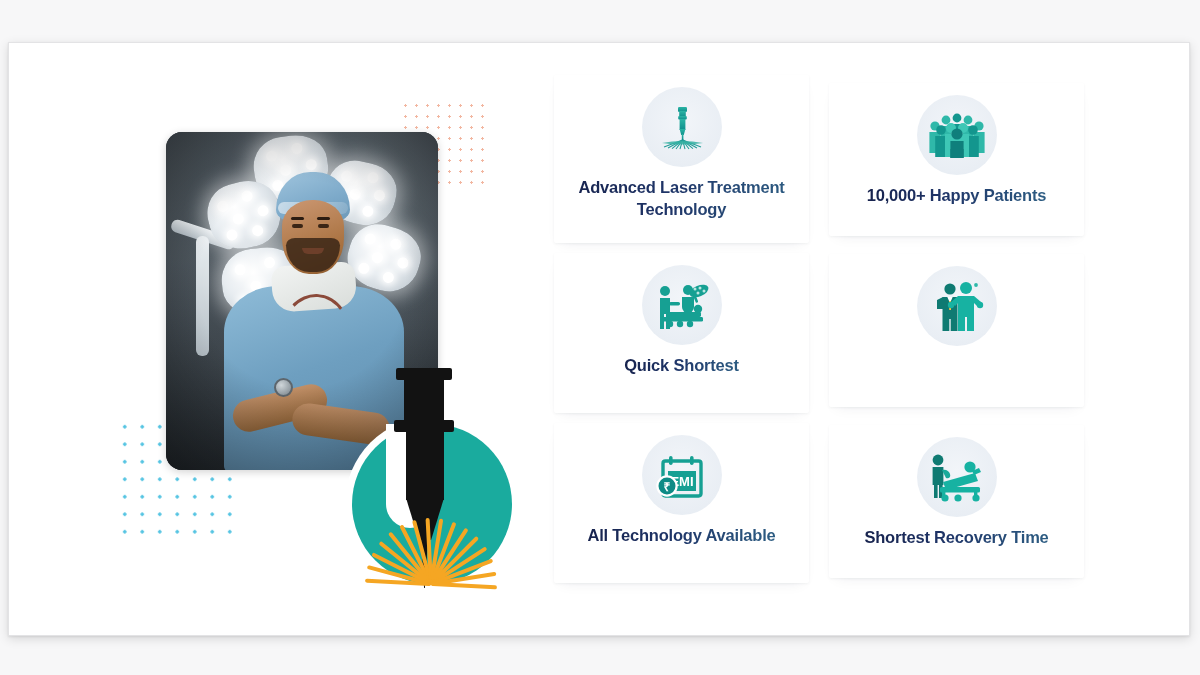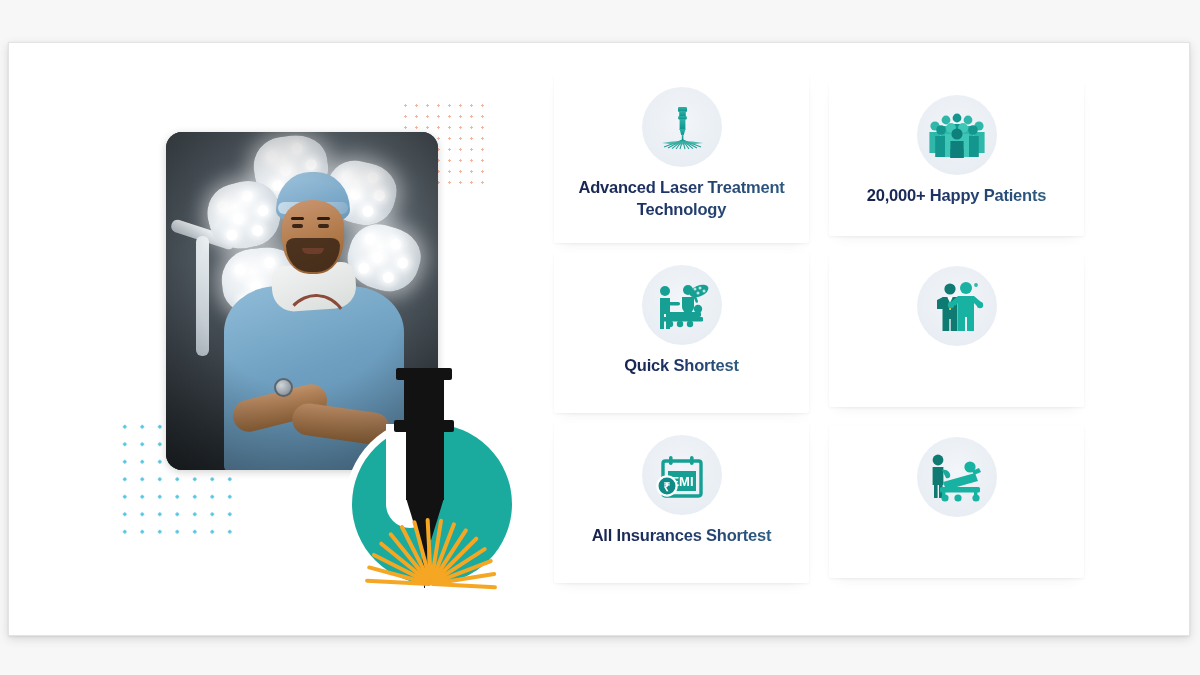--- a/index.html
+++ b/index.html
@@ -456,21 +456,21 @@
             <svg width="56" height="54" viewBox="0 0 56 54" aria-hidden="true">
               <rect x="15" y="8" width="3.6" height="9" rx="1.8" fill="#16a093"></rect>
               <rect x="36" y="8" width="3.6" height="9" rx="1.8" fill="#16a093"></rect>
               <rect x="9" y="13" width="38" height="35" rx="2.4" fill="none" stroke="#16a093" stroke-width="3.4"></rect>
               <rect x="14" y="23" width="28" height="20" fill="#16a093"></rect>
               <text x="28" y="38" text-anchor="middle" font-family="'Liberation Sans',sans-serif" font-size="13" font-weight="bold" fill="#ffffff">EMI</text>
               <circle cx="13" cy="38" r="9.6" fill="#0e8b86" stroke="#ffffff" stroke-width="2.2"></circle>
               <text x="13" y="42.6" text-anchor="middle" font-family="'Liberation Sans',sans-serif" font-size="12" font-weight="bold" fill="#ffffff">₹</text>
             </svg>
           </div>
-          <div class="feature-label">All Insurances Shortest</div>
+          <div class="feature-label">All Technology Available</div>
         </div>
       </div>
 
       <div class="col col-right">
 
         <div class="feature">
           <div class="icon-circle">
             <svg width="60" height="52" viewBox="0 0 60 52" aria-hidden="true">
               <g>
                 <g fill="#2fb8a9">
@@ -499,21 +499,21 @@
                 </g>
                 <g fill="#0f7f7c">
                   <circle cx="30" cy="25" r="5.6"></circle>
                     <path d="M23.4 32h13.2v17H23.4z"></path>
                   <rect x="23.4" y="40" width="5.6" height="9"></rect>
                   <rect x="31" y="40" width="5.6" height="9"></rect>
                 </g>
               </g>
             </svg>
           </div>
-          <div class="feature-label">20,000+ Happy Patients</div>
+          <div class="feature-label">10,000+ Happy Patients</div>
         </div>
 
         <div class="feature">
           <div class="icon-circle">
             <svg width="56" height="56" viewBox="0 0 56 56" aria-hidden="true">
               <g fill="#0f7a72">
                 <circle cx="21" cy="11" r="5.6"></circle>
                 <path d="M13.5 19h15v22h-15z"></path>
                 <path d="M13.5 41h6.8v12h-6.8zM21.7 41h6.8v12h-6.8z"></path>
                 <path d="M8 22 l6 -3 v12 l-6 0z"></path>
@@ -550,18 +550,19 @@
                 <rect x="12" y="36" width="40" height="5.6" rx="1.6"></rect>
                 <rect x="14" y="41" width="3.4" height="5"></rect>
                 <rect x="46" y="41" width="3.4" height="5"></rect>
                 <circle cx="17" cy="47" r="3.6"></circle>
                 <circle cx="30" cy="47" r="3.6"></circle>
                 <circle cx="48" cy="47" r="3.6"></circle>
               </g>
               <path d="M44 20 l7 -3 l2 4 l-7 3z" fill="#17b2a2"></path>
             </svg>
           </div>
+          <div class="feature-label">Shortest Recovery Time</div>
         </div>
       </div>
     </div>
 
   </div>
 </div>
 
 </body></html>

